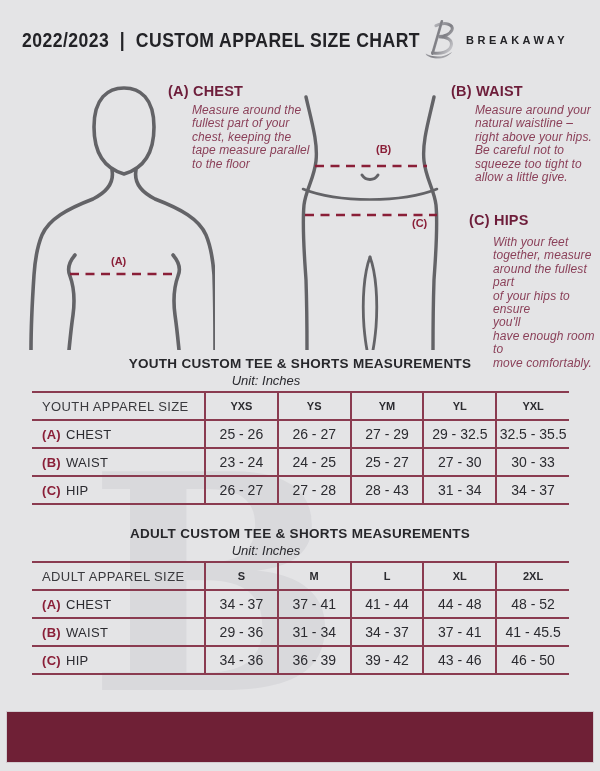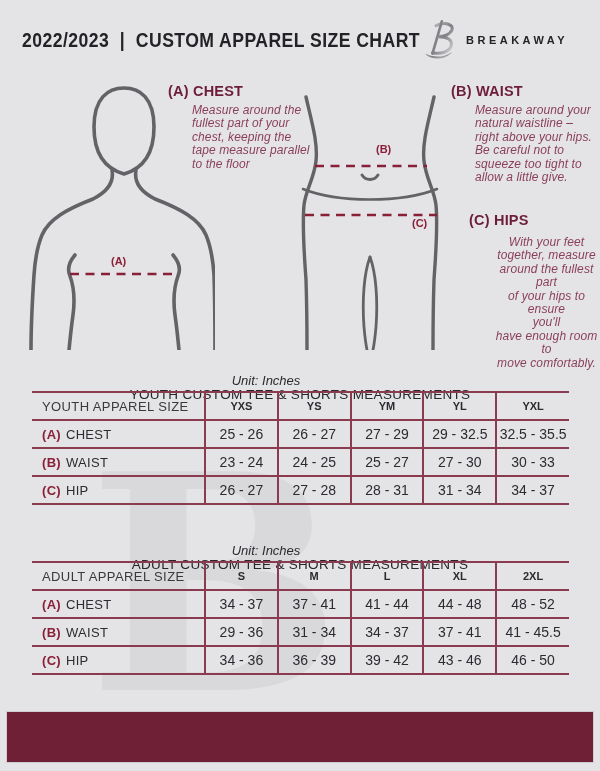--- a/index.html
+++ b/index.html
@@ -36,21 +36,21 @@
     position:absolute; font-size:12px; font-style:italic; color:#8a3f58;
     line-height:13.4px; white-space:pre-line; letter-spacing:0.1px;margin-left:24px;
   }
   .marker {
     position:absolute; font-size:11px; font-weight:800; color:#8a1f38;
   }
   .fig { position:absolute; }
   
   .tbl-title {
     position:absolute; left:0; width:600px; text-align:center;
-    font-size:13.5px; font-weight:400; color:#27272b; letter-spacing:0.3px;margin-top:31px;
+    font-size:13.5px; font-weight:700; color:#27272b; letter-spacing:0.3px;
   }
   .tbl-subtitle {
     position:absolute; left:0; width:496px; text-align:center;
     font-size:13px; font-style:italic; color:#2b2b30;padding-left:36px;
   }
   .size-table {
     position:absolute; left:32px; width:537px;
     border-collapse:collapse; table-layout:fixed; background:transparent;
   }
   .size-table th, .size-table td {
@@ -135,21 +135,21 @@
 
     <div class="guide-heading" style="left:451px; top:83px;">(B) WAIST</div>
     <div class="guide-body" style="left:451px; top:104px;">Measure around your
 natural waistline –
 right above your hips.
 Be careful not to
 squeeze too tight to
 allow a little give.</div>
 
     <div class="guide-heading" style="left:451px; top:212px;margin-left:18px;">(C) HIPS</div>
-    <div class="guide-body" style="left:469px; top:236px;text-align:center;">With your feet
+    <div class="guide-body" style="left:469px; top:236px;">With your feet
 together, measure
 around the fullest part
 of your hips to ensure
 you'll
 have enough room to
 move comfortably.</div>
 
     <div class="tbl-title" style="top:356px;">YOUTH CUSTOM TEE &amp; SHORTS MEASUREMENTS</div>
     <div class="tbl-subtitle" style="top:373px;">Unit: Inches</div>
 
@@ -186,21 +186,21 @@
           <td>23 - 24</td>
           <td>24 - 25</td>
           <td>25 - 27</td>
           <td>27 - 30</td>
           <td>30 - 33</td>
         </tr>
         <tr>
           <td class="lbl"><span class="pre">(C)</span><span>HIP</span></td>
           <td>26 - 27</td>
           <td>27 - 28</td>
-          <td>28 - 31</td>
+          <td>28 - 43</td>
           <td>31 - 34</td>
           <td>34 - 37</td>
         </tr>
       </tbody>
     </table>
 
     <div class="tbl-title" style="top:526px;">ADULT CUSTOM TEE &amp; SHORTS MEASUREMENTS</div>
     <div class="tbl-subtitle" style="top:543px;">Unit: Inches</div>
 
     <table class="size-table" style="top:561px;">

